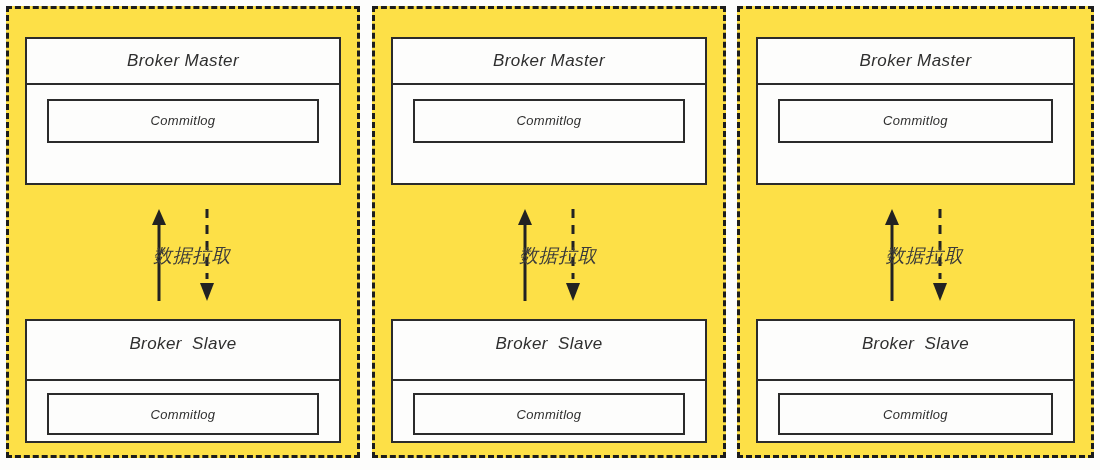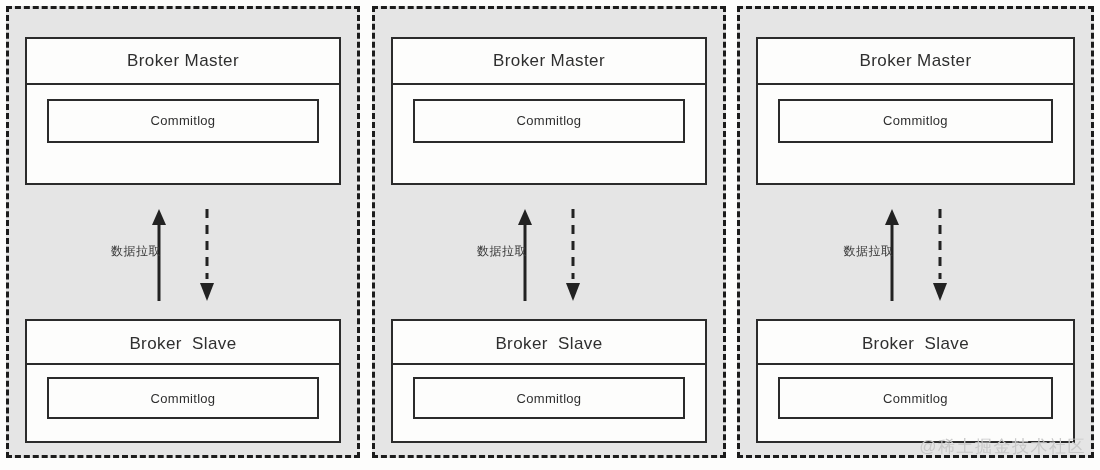--- a/index.html
+++ b/index.html
@@ -18,21 +18,22 @@
     background: #fdfdfc;
     overflow: hidden;
   }
   
   .panel {
     position: absolute;
     top: 6px;
     height: 452px;
     box-sizing: border-box;
     border: 3px dashed #1c1c1c;
-    background: #e5e5e5;
+    background: #fde047;
+    font-style: italic;
   }
   .panel-1 { left: 6px;   width: 354px; }
   .panel-2 { left: 372px; width: 354px; }
   .panel-3 { left: 737px; width: 357px; }
 
   
   .broker {
     position: absolute;
     left: 16px;
     right: 16px;
@@ -48,21 +49,21 @@
     height: 46px;
     line-height: 44px;
     text-align: center;
     border-bottom: 2px solid #2b2b2b;
     font-size: 17px;
     font-weight: 400;
     color: #2f2f2f;
     letter-spacing: 0.4px;
     white-space: pre;
   }
-  .broker-slave .broker-title { height: 44px; line-height: 45px; }
+  .broker-slave .broker-title { height: 60px; line-height: 45px; }
 
   .broker-body {
     position: relative;
     height: calc(100% - 46px);
   }
   .broker-slave .broker-body { height: calc(100% - 47px); }
 
   .commitlog {
     position: absolute;
     left: 20px;
@@ -93,22 +94,22 @@
     left: 50%;
     transform: translateX(-50%);
     top: 0;
   }
   .flow-label {
     position: absolute;
     left: 50%;
     transform: translateX(-50%);
     top: 34px;
     width: 120px;
-    text-align: left;
-    font-size: 12px;
+    text-align: right;
+    font-size: 19px;
     color: #3a3a3a;
     letter-spacing: 0.5px;
     white-space: nowrap;
     pointer-events: none;
     margin-left: -12px;
   }
 
   
   .watermark {
     position: absolute;
@@ -200,14 +201,13 @@
     </div>
 
     <div class="broker broker-slave">
       <div class="broker-title">Broker  Slave</div>
       <div class="broker-body">
         <div class="commitlog">Commitlog</div>
       </div>
     </div>
   </div>
 
-  <div class="watermark">@稀土掘金技术社区</div>
 </div>
 
 </body></html>

